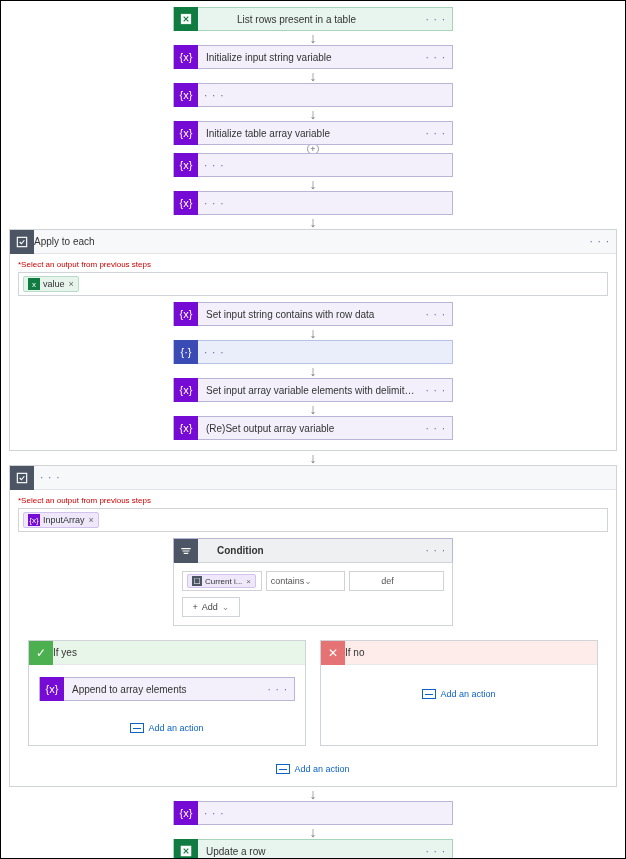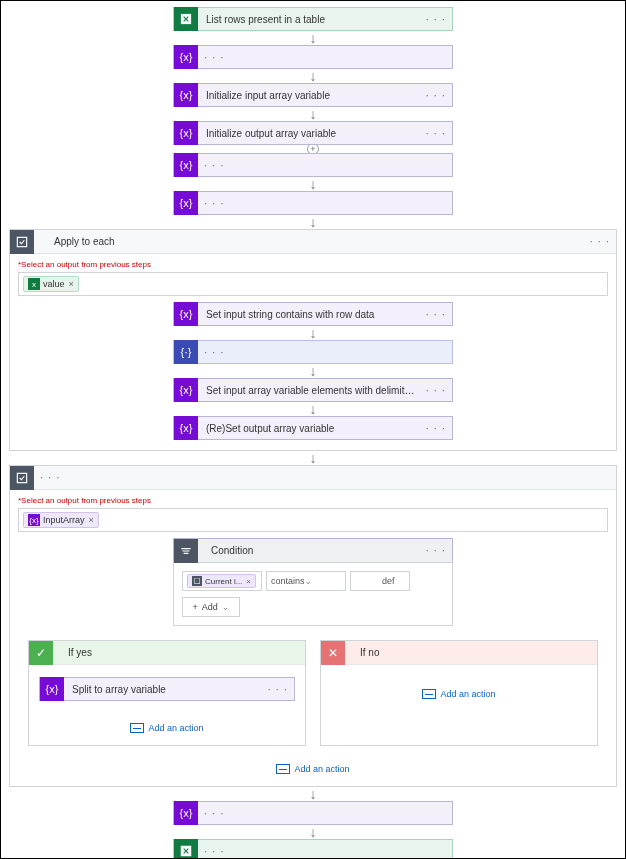--- a/index.html
+++ b/index.html
@@ -76,21 +76,21 @@
     height: 24px;
     border-bottom: 1px solid #e1e4e8;
     background: #f7f8fa;
     position: relative;
   }
   .panel-header .icon {
     width: 24px; height: 24px;
     display:flex; align-items:center; justify-content:center;
     color:#fff; font-size:11px; flex-shrink:0;
   }
-  .panel-header .label { padding-left: 20px; color:#333; flex:1; }
+  .panel-header .label { padding-left: 0; color:#333; flex:1; }
   .panel-header .menu { color:#605e8c; padding:0 6px; letter-spacing:1px; }
   .panel-body { padding: 6px 8px; }
   .hint { color:#c00; font-size:8px; margin-bottom:3px; }
   .token-row {
     border: 1px solid #d0d4d8;
     background:#fff;
     padding:3px 4px;
     display:flex;
   }
   .token {
@@ -120,41 +120,41 @@
     margin: 0 auto;
   }
   .cond-header {
     display:flex; align-items:center;
     height:24px;
     background:#eef0f2;
     border:1px solid #b9b5d6;
     border-bottom:0;
   }
   .cond-header .icon { width:24px; height:24px; display:flex; align-items:center; justify-content:center; color:#fff; }
-  .cond-header .label { padding-left:13px; flex:1; color:#333; }
+  .cond-header .label { padding-left:19px; flex:1; color:#333;font-weight:bold; }
   .cond-header .menu { color:#605e8c; padding:0 6px; letter-spacing:1px; }
   .cond-body {
     border:1px solid #d0d4d8;
     background:#fff;
     padding:8px;
   }
   .row-3 { display:flex; gap:4px; margin-bottom:6px; }
   .cell {
     border:1px solid #cfd3d8;
     background:#fff;
     height:20px;
     display:flex;
     align-items:center;
     padding:0 4px;
     font-size:9px;
     color:#555;
   }
   .cell.left { width:80px; }
   .cell.mid { width:80px; justify-content:flex-start; }
-  .cell.right { width:60px;padding-left:31px; }
+  .cell.right { width:95px;padding-left:31px; }
   .add-btn {
     border:1px solid #cfd3d8;
     background:#fff;
     height:20px; width:58px;
     display:flex; align-items:center; justify-content:center;
     font-size:9px; color:#444;
     gap:4px;
   }
   .branches {
     display:flex;
@@ -168,21 +168,21 @@
   }
   .branch-header {
     display:flex; align-items:center;
     height:24px;
     background:#f7f8fa;
     border-bottom:1px solid #e6e8eb;
   }
   .branch-header.yes { background:#e8f5e9; }
   .branch-header.no { background:#fdecea; }
   .branch-header .icon { width:24px; height:24px; display:flex; align-items:center; justify-content:center; color:#fff; font-size:12px; }
-  .branch-header .label { padding-left:8px; color:#333;margin-left:7px; }
+  .branch-header .label { padding-left:0; color:#333; }
   .branch-body { padding:12px 10px; display:flex; flex-direction:column; align-items:center; }
   .add-action {
     color:#0b63c5;
     font-size:9px;
     display:flex; align-items:center; gap:4px;
     background:none; border:none;
   }
   .add-ico {
     width:14px; height:10px; border:1px solid #0b63c5; display:inline-block; position:relative;
   }
@@ -195,49 +195,49 @@
     color:#666; font-size:9px;
     margin:-2px 0;
   }
   .svg-var, .svg-excel, .svg-compose, .svg-loop, .svg-cond { width:14px; height:14px; }
 </style>
 </head>
 <body>
 
 <div class="col">
 
-  <div class="card" style="background:#e8f4ee;border-color:#a8d4bb;">
+  <div class="card" style="background:#e8f4ee;border-color:#a8d4bb;gap:31px;">
     <span class="icon icon-excel">
       <svg class="svg-excel" viewBox="0 0 24 24">
           <rect x="3" y="3" width="18" height="18" fill="#fff"></rect>
           <rect x="3" y="3" width="18" height="18" fill="none" stroke="#107c41"></rect>
           <path d="M8 8l8 8M16 8l-8 8" stroke="#107c41" stroke-width="2"></path>
         </svg>
     </span>
     <span class="label">List rows present in a table</span>
     <span class="menu">· · ·</span>
   </div>
   <div class="arrow">↓</div>
 
   <div class="card">
     <span class="icon icon-var">{x}</span>
-    <span class="menu">· · ·</span>
-  </div>
-  <div class="arrow">↓</div>
-
-  <div class="card">
-    <span class="icon icon-var">{x}</span>
-    <span class="label">Initialize input array variable</span>
-    <span class="menu">· · ·</span>
-  </div>
-  <div class="arrow">↓</div>
-
-  <div class="card">
-    <span class="icon icon-var">{x}</span>
-    <span class="label">Initialize output array variable</span>
+    <span class="label">Initialize input string variable</span>
+    <span class="menu">· · ·</span>
+  </div>
+  <div class="arrow">↓</div>
+
+  <div class="card">
+    <span class="icon icon-var">{x}</span>
+    <span class="menu">· · ·</span>
+  </div>
+  <div class="arrow">↓</div>
+
+  <div class="card">
+    <span class="icon icon-var">{x}</span>
+    <span class="label">Initialize table array variable</span>
     <span class="menu">· · ·</span>
   </div>
   <div class="plus-dot">+</div>
 
   <div class="card">
     <span class="icon icon-var">{x}</span>
     <span class="menu">· · ·</span>
   </div>
   <div class="arrow">↓</div>
 
@@ -355,21 +355,21 @@
 
       <div class="branches">
         <div class="branch">
           <div class="branch-header yes">
             <span class="icon icon-yes">✓</span>
             <span class="label">If yes</span>
           </div>
           <div class="branch-body">
             <div class="card" style="width:100%;">
               <span class="icon icon-var">{x}</span>
-              <span class="label">Split to array variable</span>
+              <span class="label">Append to array elements</span>
               <span class="menu">· · ·</span>
             </div>
             <div style="height:22px;"></div>
             <button class="add-action">
               <span class="add-ico"></span>
               <span>Add an action</span>
             </button>
           </div>
         </div>
         <div class="branch">
@@ -403,16 +403,17 @@
   </div>
   <div class="arrow">↓</div>
 
   <div class="card" style="background:#e8f4ee;border-color:#a8d4bb;">
     <span class="icon icon-excel">
       <svg class="svg-excel" viewBox="0 0 24 24">
           <rect x="3" y="3" width="18" height="18" fill="#fff"></rect>
           <path d="M8 8l8 8M16 8l-8 8" stroke="#107c41" stroke-width="2"></path>
         </svg>
     </span>
+    <span class="label">Update a row</span>
     <span class="menu">· · ·</span>
   </div>
 
 </div>
 
 </body></html>

